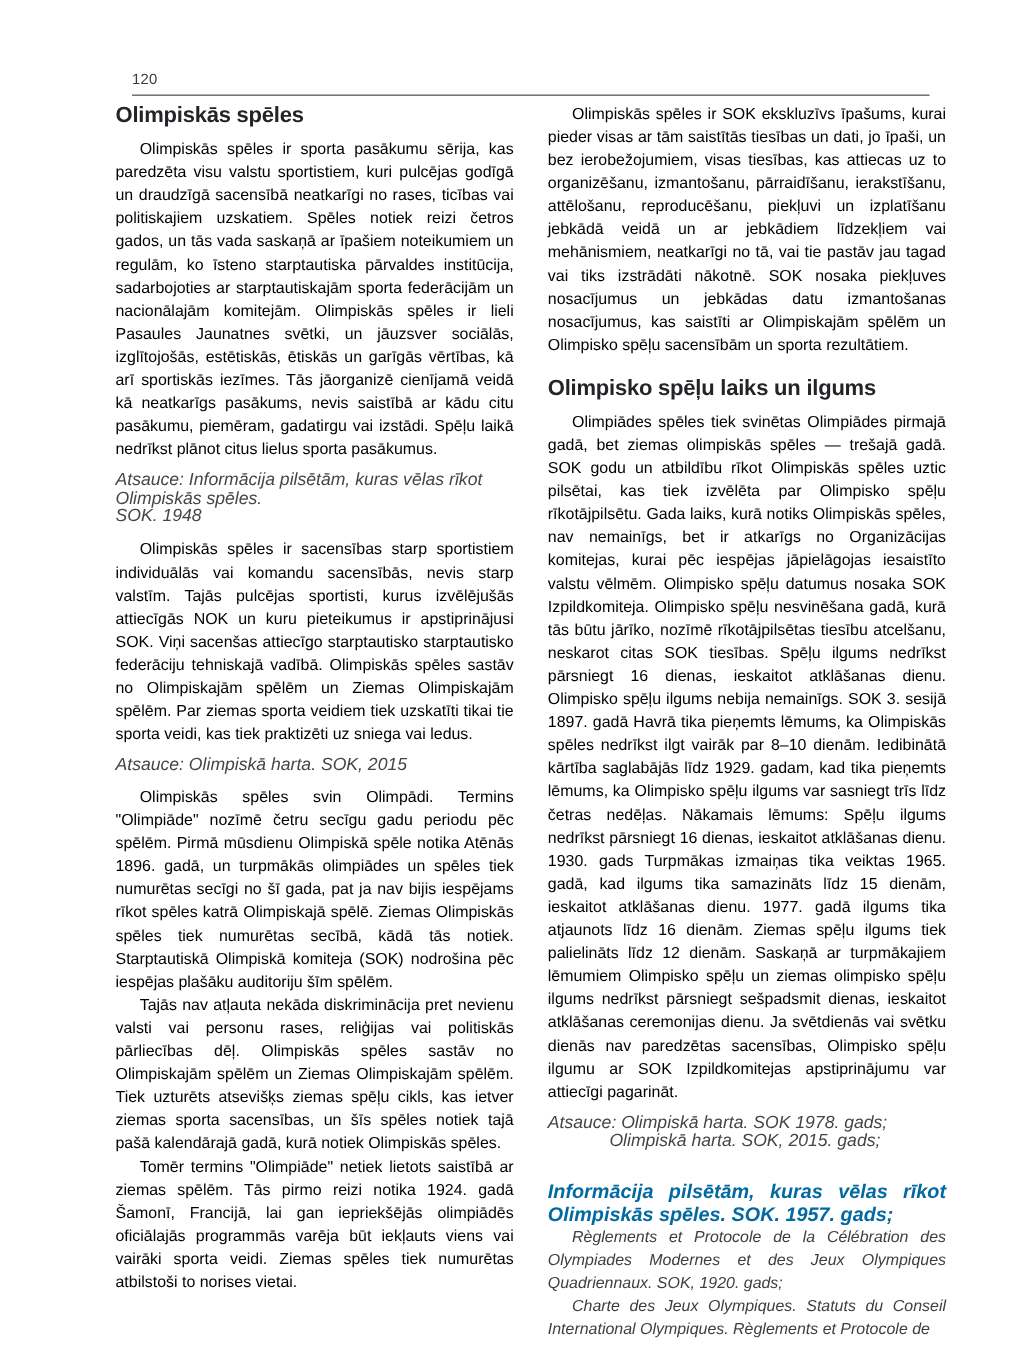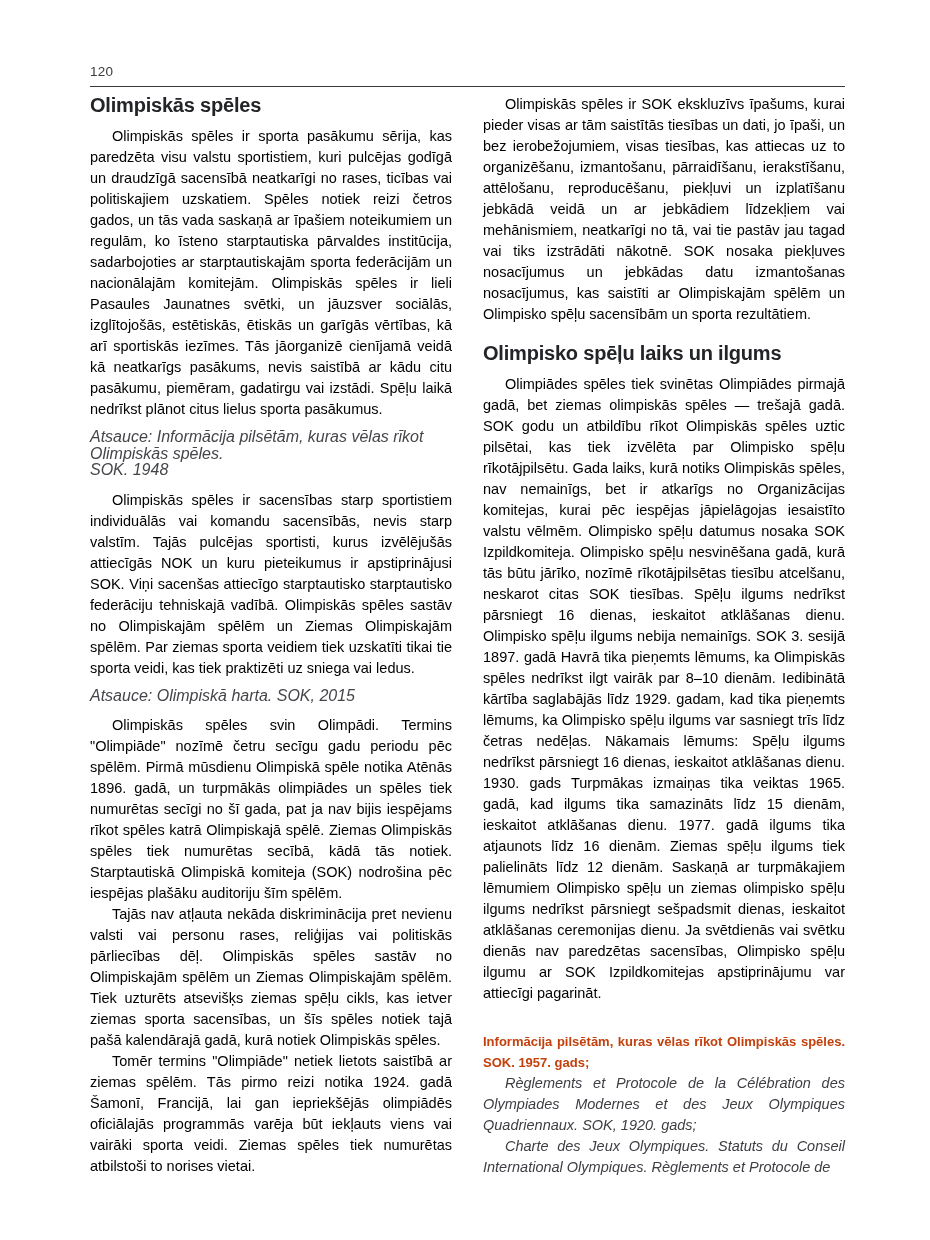--- a/index.html
+++ b/index.html
@@ -11,36 +11,37 @@
     width: 930px;
     height: 1240px;
     overflow: hidden;
     font-family: "Liberation Sans", sans-serif;
     color: #3d3e43;
   }
   .page {
     box-sizing: border-box;
     width: 930px;
     height: 1240px;
-    padding: 64px 85px 0 90px;
+    padding: 64px 85px 0 120px;
   }
   .page-number {
     font-size: 13.5px;
     color: #3a3b40;
     margin-bottom: 7px;
     letter-spacing: 0.2px;
   }
   .header-rule {
     border-bottom: 1.6px solid #38393d;
     width: 100%;
     margin-bottom: 7px;
   }
   .columns {
     display: flex;
     gap: 31px;
+    justify-content: center;
   }
   .col {
     width: 362px;
     flex: 0 0 362px;
   }
   h1.section-heading {
     font-size: 20px;
     line-height: 23px;
     font-weight: bold;
     color: #232428;
@@ -72,24 +73,25 @@
     text-indent: 0;
   }
   p.ref .ref-line2-indent {
     display: block;
     padding-left: 56px;
   }
   .para-gap {
     margin-bottom: 27px;
   }
   p.biblio-bold {
-    font-size: 13px;
+    font-size: 18px;
     line-height: 21px;
     font-weight: bold;
-    color: #c2410c;
+    font-style: italic;
+    color: #0369a1;
     margin: 27px 0 0 0;
     text-align: justify;
   }
   p.biblio {
     font-size: 14.5px;
     line-height: 21px;
     font-style: italic;
     color: #3d3e43;
     margin: 0;
     text-align: justify;
@@ -128,20 +130,21 @@
     </div>
 
     <div class="col">
 
       <p class="body">Olimpiskās spēles ir SOK ekskluzīvs īpašums, kurai pieder visas ar tām saistītās tiesības un dati, jo īpaši, un bez ierobežojumiem, visas tiesības, kas attiecas uz to organizēšanu, izmantošanu, pārraidīšanu, ierakstīšanu, attēlošanu, reproducēšanu, piekļuvi un izplatīšanu jebkādā veidā un ar jebkādiem līdzekļiem vai mehānismiem, neatkarīgi no tā, vai tie pastāv jau tagad vai tiks izstrādāti nākotnē. SOK nosaka piekļuves nosacījumus un jebkādas datu izmantošanas nosacījumus, kas saistīti ar Olimpiskajām spēlēm un Olimpisko spēļu sacensībām un sporta rezultātiem.</p>
 
       <h2 class="section-heading">Olimpisko spēļu laiks un ilgums</h2>
 
       <p class="body">Olimpiādes spēles tiek svinētas Olimpiādes pirmajā gadā, bet ziemas olimpiskās spēles — trešajā gadā. SOK godu un atbildību rīkot Olimpiskās spēles uztic pilsētai, kas tiek izvēlēta par Olimpisko spēļu rīkotājpilsētu. Gada laiks, kurā notiks Olimpiskās spēles, nav nemainīgs, bet ir atkarīgs no Organizācijas komitejas, kurai pēc iespējas jāpielāgojas iesaistīto valstu vēlmēm. Olimpisko spēļu datumus nosaka SOK Izpildkomiteja. Olimpisko spēļu nesvinēšana gadā, kurā tās būtu jārīko, nozīmē rīkotājpilsētas tiesību atcelšanu, neskarot citas SOK tiesības. Spēļu ilgums nedrīkst pārsniegt 16 dienas, ieskaitot atklāšanas dienu. Olimpisko spēļu ilgums nebija nemainīgs. SOK 3. sesijā 1897. gadā Havrā tika pieņemts lēmums, ka Olimpiskās spēles nedrīkst ilgt vairāk par 8–10 dienām. Iedibinātā kārtība saglabājās līdz 1929. gadam, kad tika pieņemts lēmums, ka Olimpisko spēļu ilgums var sasniegt trīs līdz četras nedēļas. Nākamais lēmums: Spēļu ilgums nedrīkst pārsniegt 16 dienas, ieskaitot atklāšanas dienu. 1930. gads Turpmākas izmaiņas tika veiktas 1965. gadā, kad ilgums tika samazināts līdz 15 dienām, ieskaitot atklāšanas dienu. 1977. gadā ilgums tika atjaunots līdz 16 dienām. Ziemas spēļu ilgums tiek palielināts līdz 12 dienām. Saskaņā ar turpmākajiem lēmumiem Olimpisko spēļu un ziemas olimpisko spēļu ilgums nedrīkst pārsniegt sešpadsmit dienas, ieskaitot atklāšanas ceremonijas dienu. Ja svētdienās vai svētku dienās nav paredzētas sacensības, Olimpisko spēļu ilgumu ar SOK Izpildkomitejas apstiprinājumu var attiecīgi pagarināt.</p>
 
+      <p class="ref"><span>Atsauce: Olimpiskā harta. SOK 1978. gads;</span><span class="ref-line2-indent">Olimpiskā harta. SOK, 2015. gads;</span></p>
 
       <p class="biblio-bold">Informācija pilsētām, kuras vēlas rīkot Olimpiskās spēles. SOK. 1957. gads;</p>
 
       <p class="biblio">Règlements et Protocole de la Célébration des Olympiades Modernes et des Jeux Olympiques Quadriennaux. SOK, 1920. gads;</p>
 
       <p class="biblio">Charte des Jeux Olympiques. Statuts du Conseil International Olympiques. Règlements et Protocole de</p>
 
     </div>
 
   </div>

